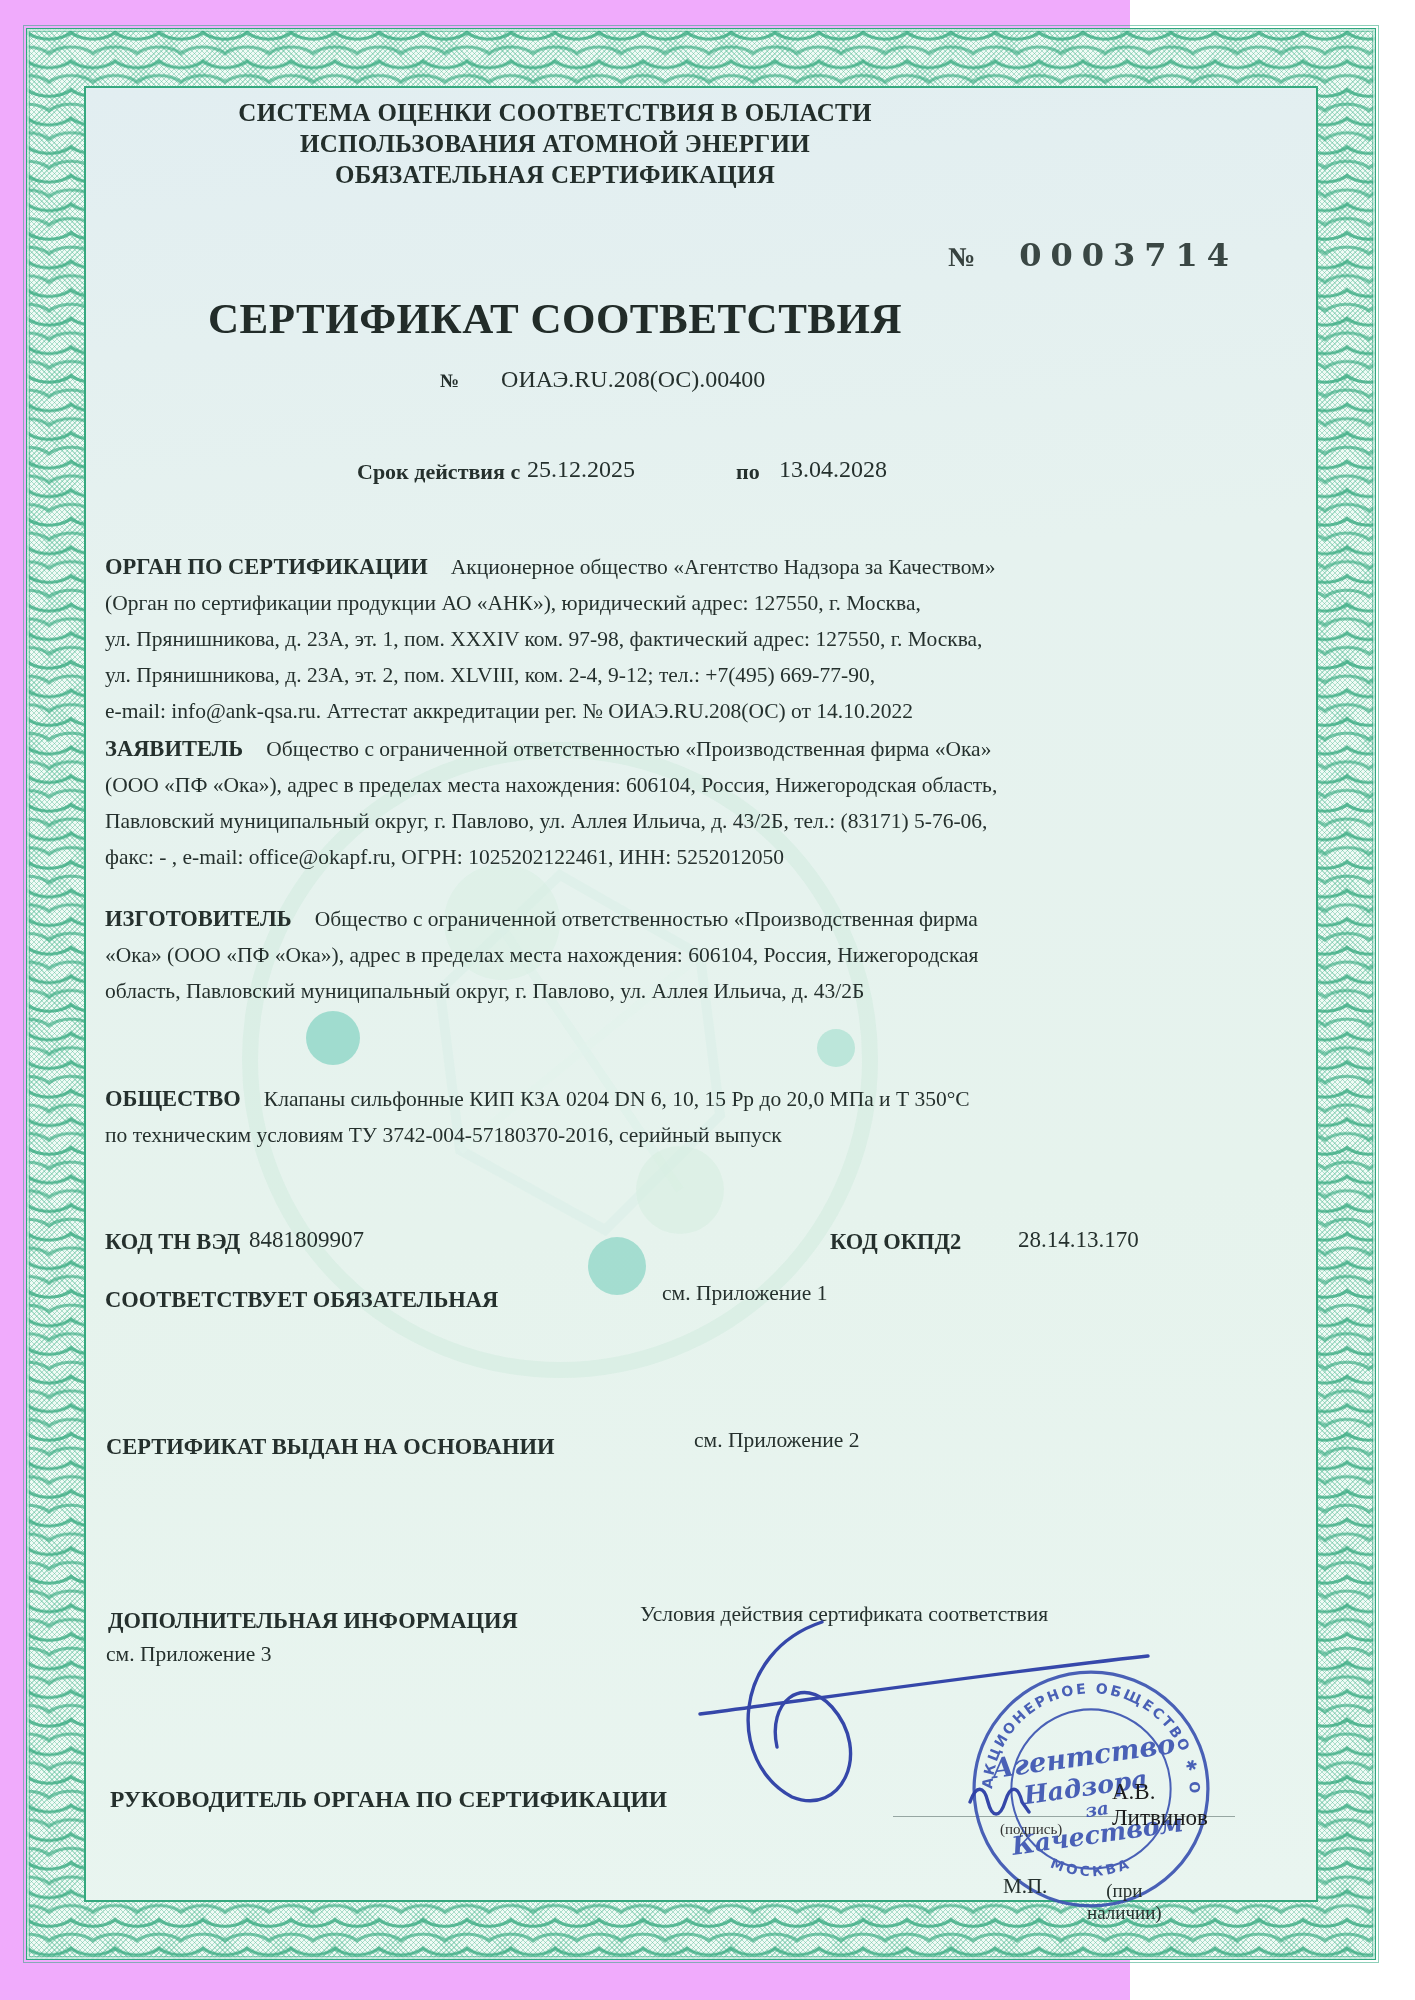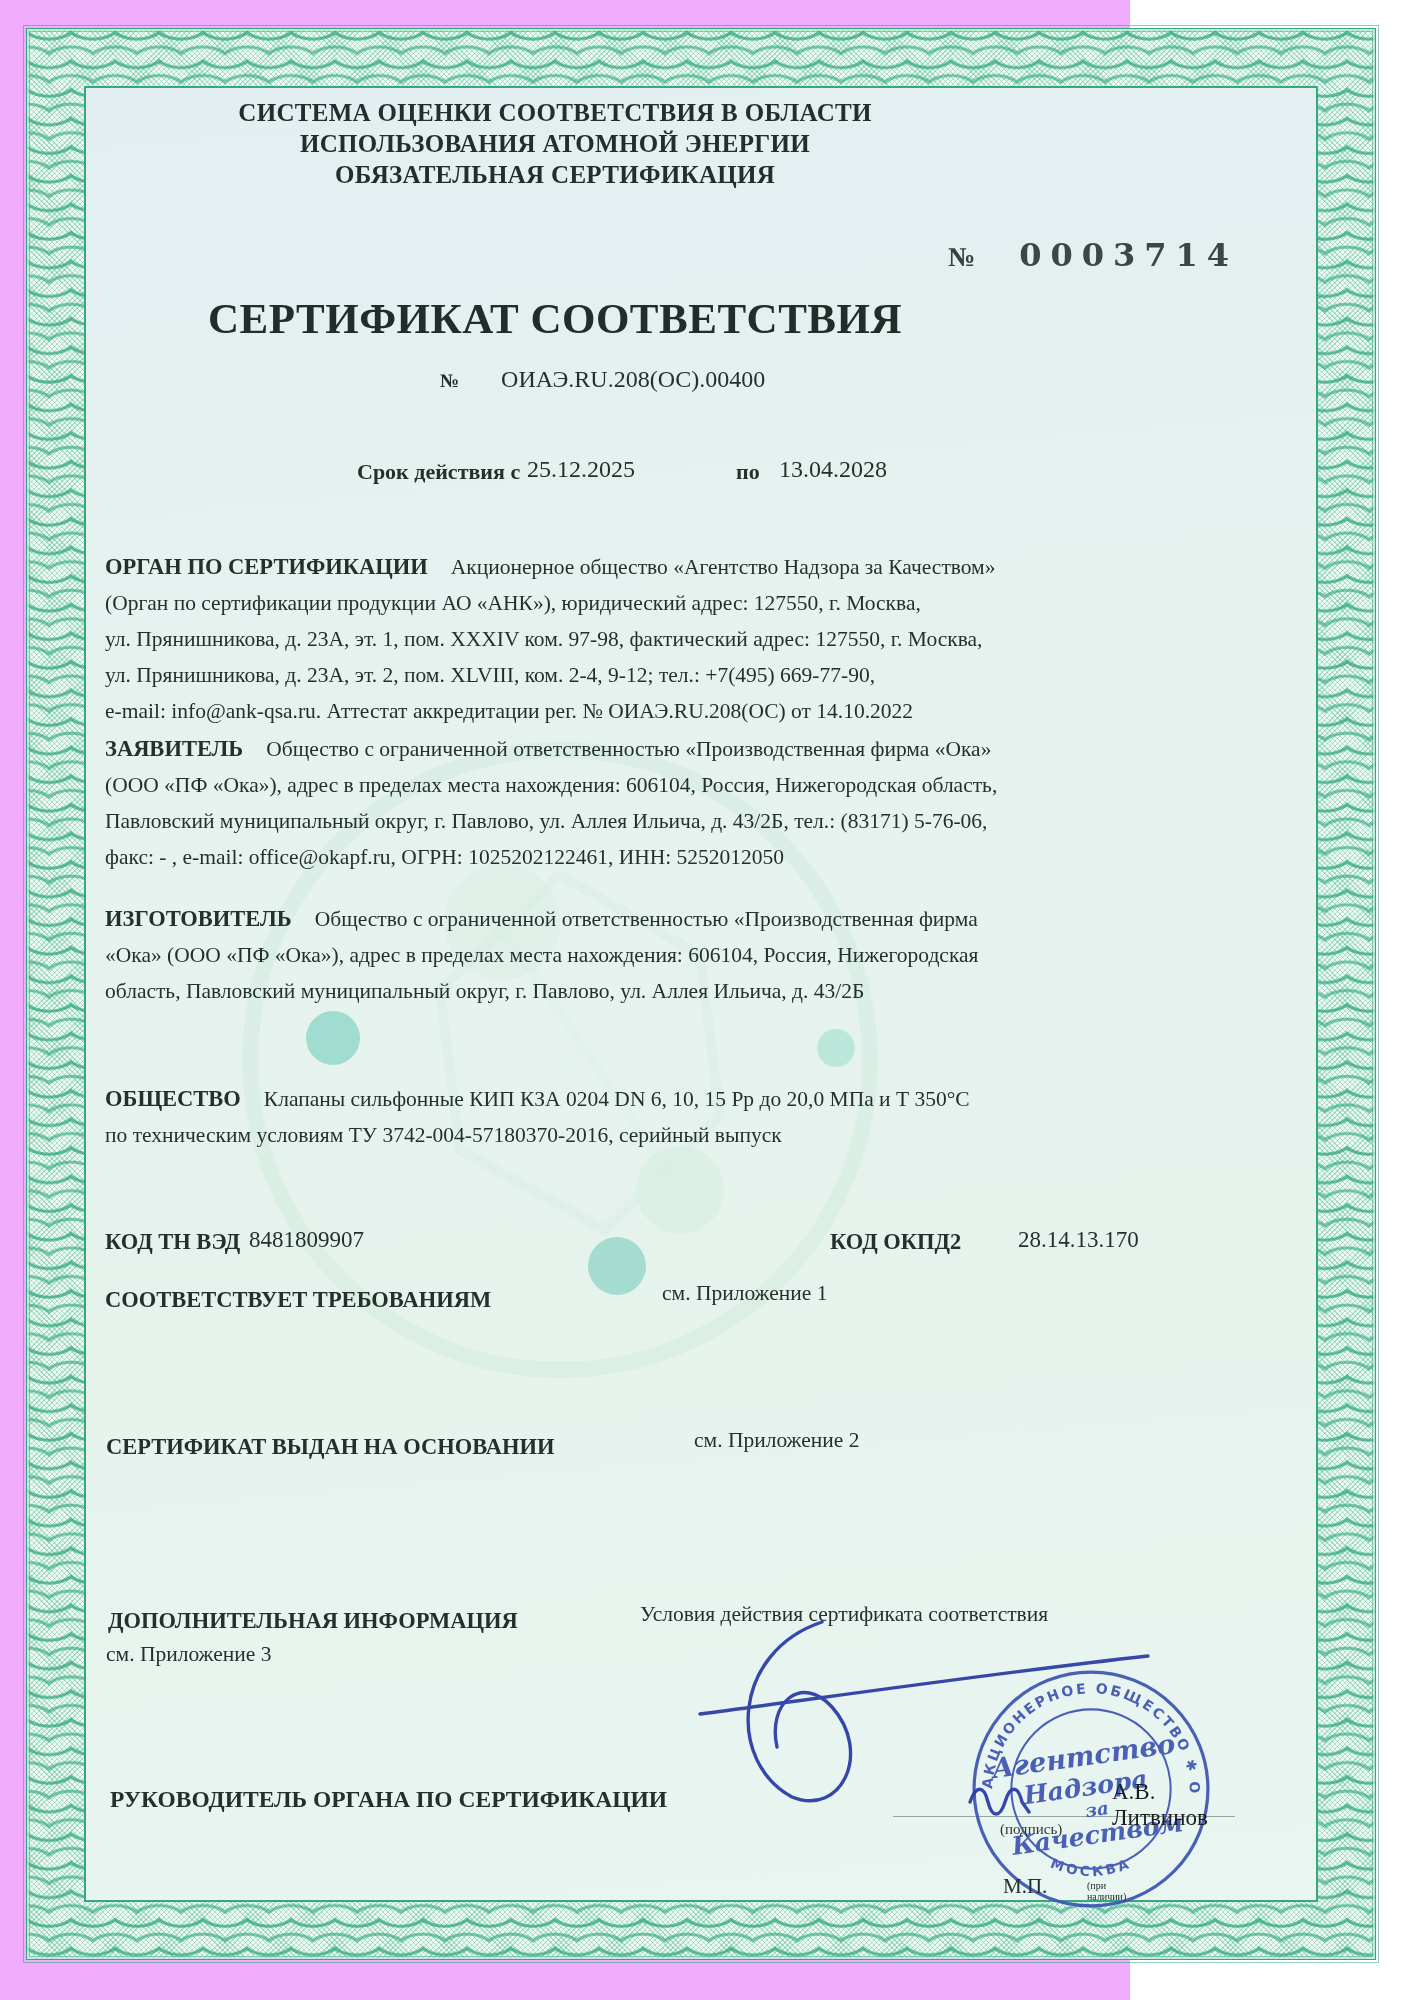--- a/index.html
+++ b/index.html
@@ -54,21 +54,21 @@
   .basis-val{left:694px;top:1428px;font-size:21.5px;}
   .add-lbl{left:108px;top:1608px;font-size:22.5px;font-weight:bold;}
   .add-val{left:640px;top:1602px;font-size:21.5px;}
   .add-val2{left:106px;top:1642px;font-size:21.5px;}
   .head-lbl{left:110px;top:1786px;font-size:23.5px;font-weight:bold;}
 
   .sig-line{left:893px;top:1816px;width:342px;height:0;border-top:1.5px solid #96a6a2;z-index:3;}
   .sig-caption{left:1000px;top:1821px;font-size:15px;color:#333;z-index:6;}
   .signer-name{left:1112px;top:1779px;font-size:23px;color:#1c1c1c;z-index:6;}
   .mp{left:1003px;top:1874px;font-size:21px;z-index:6;}
-  .mp-note{left:1087px;top:1880px;font-size:10px;z-index:6;}
+  .mp-note{left:1087px;top:1880px;font-size:19px;z-index:6;text-align:center;}
 
   .stamp{left:963px;top:1663px;width:256px;height:252px;z-index:4;opacity:.93;}
   .signature{left:672px;top:1610px;width:580px;height:218px;z-index:5;}
   .watermark{left:140px;top:690px;width:920px;height:720px;z-index:1;opacity:.85;}
   .content{position:absolute;inset:0;z-index:2;}
 </style>
 </head>
 <body>
 
 <div id="sheet">
@@ -136,21 +136,21 @@
     <div class="abs para p4">
       <span class="lbl">ОБЩЕСТВО</span><span>Клапаны сильфонные КИП КЗА 0204 DN 6, 10, 15 Рр до 20,0 МПа и Т 350°С</span>
       <div>по техническим условиям ТУ 3742-004-57180370-2016, серийный выпуск</div>
     </div>
 
     <span class="abs tnved-lbl">КОД ТН ВЭД</span>
     <span class="abs tnved-val">8481809907</span>
     <span class="abs okpd2-lbl">КОД ОКПД2</span>
     <span class="abs okpd2-val">28.14.13.170</span>
 
-    <span class="abs conf-lbl">СООТВЕТСТВУЕТ ТРЕБОВАНИЯМ</span>
+    <span class="abs conf-lbl">СООТВЕТСТВУЕТ ОБЯЗАТЕЛЬНАЯ</span>
     <span class="abs conf-val">см. Приложение 1</span>
 
     <span class="abs basis-lbl">СЕРТИФИКАТ ВЫДАН НА ОСНОВАНИИ</span>
     <span class="abs basis-val">см. Приложение 2</span>
 
     <span class="abs add-lbl">ДОПОЛНИТЕЛЬНАЯ ИНФОРМАЦИЯ</span>
     <span class="abs add-val">Условия действия сертификата соответствия</span>
     <span class="abs add-val2">см. Приложение 3</span>
 
     <span class="abs head-lbl">РУКОВОДИТЕЛЬ ОРГАНА ПО СЕРТИФИКАЦИИ</span>

